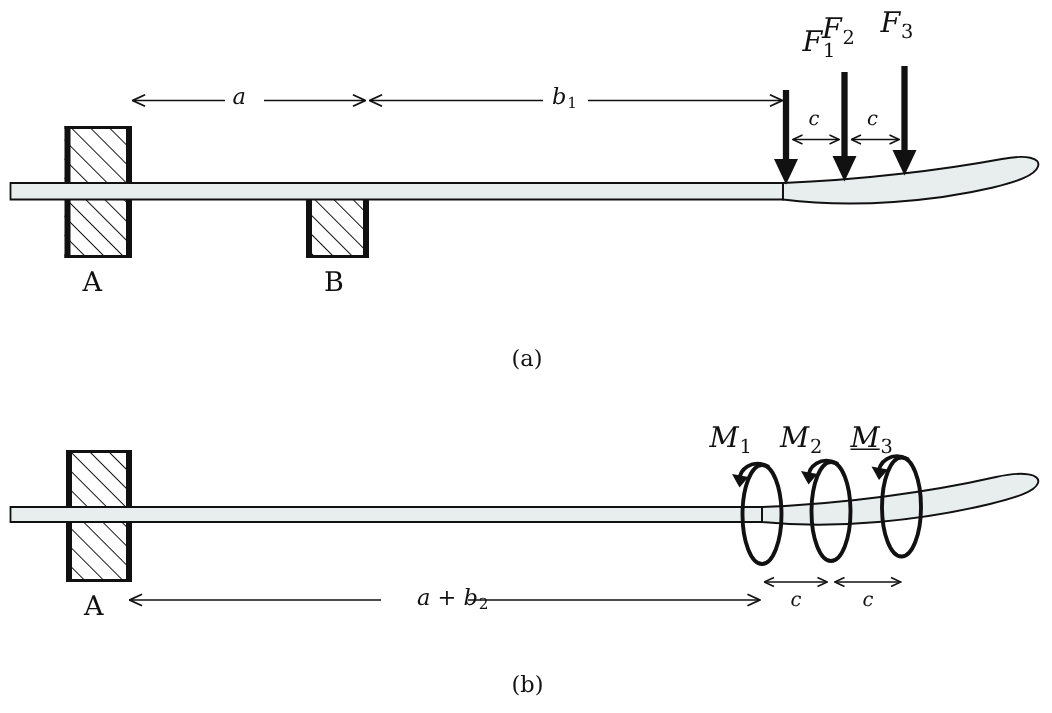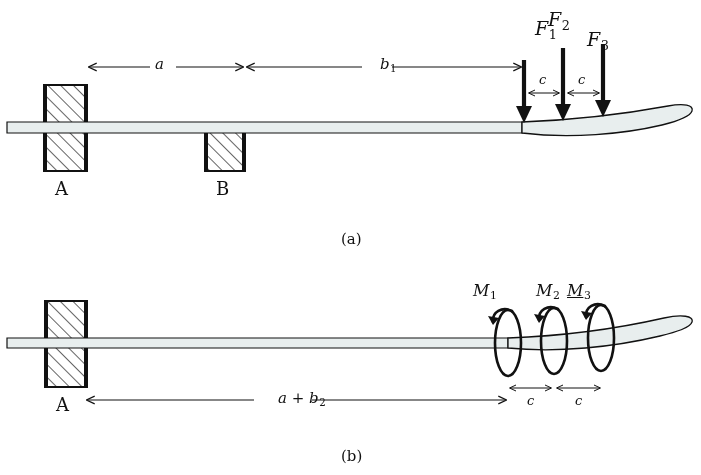--- a/index.html
+++ b/index.html
@@ -38,21 +38,21 @@
   .lbl .mathsub {
     font-size: 0.68em;
     font-style: normal;
     vertical-align: -0.28em;
     margin-left: 0.5px;
   }
   .force-label {
     font-size: 19px;
   }
   .moment-label {
-    font-size: 16px;
+    font-size: 19px;
   }
   .dim-label {
     font-size: 15px;
   }
   .dim-label-small {
     font-size: 13px;
   }
   .support-label {
     font-size: 18px;
     font-style: normal;
@@ -198,44 +198,44 @@
       <line x1="557" y1="388" x2="600" y2="388" stroke="#111111" stroke-width="1" marker-start="url(#arrHeadLsm)" marker-end="url(#arrHeadRsm)"></line>
     </g>
   </svg>
 
   <div class="lbl support-label" style="left:55px; top:180px;">A</div>
   <div class="lbl support-label" style="left:216px; top:180px;">B</div>
 
   <div class="lbl dim-label" style="left:155px; top:57px;">
     <span>a</span>
   </div>
-  <div class="lbl dim-label" style="left:380px; top:57px;text-align:right;">
+  <div class="lbl dim-label" style="left:368px; top:57px;text-align:right;">
     <span>b</span><span class="mathsub">1</span>
   </div>
   <div class="lbl dim-label-small" style="left:539px; top:73px;">c</div>
   <div class="lbl dim-label-small" style="left:578px; top:73px;">c</div>
 
   <div class="lbl force-label" style="left:535px; top:19px;">
     <span>F</span><span class="mathsub">1</span>
   </div>
   <div class="lbl force-label" style="left:548px; top:10px;">
     <span>F</span><span class="mathsub">2</span>
   </div>
-  <div class="lbl force-label" style="left:587px; top:6px;margin-top:24px;">
+  <div class="lbl force-label" style="left:587px; top:6px;">
     <span>F</span><span class="mathsub">3</span>
   </div>
 
   <div class="lbl caption" style="left:341px; top:232px;">(a)</div>
 
   <div class="lbl support-label" style="left:56px; top:396px;">A</div>
 
   <div class="lbl moment-label" style="left:473px; top:283px;">
     <span>M</span><span class="mathsub">1</span>
   </div>
-  <div class="lbl moment-label" style="left:536px; top:283px;">
+  <div class="lbl moment-label" style="left:520px; top:283px;">
     <span>M</span><span class="mathsub">2</span>
   </div>
   <div class="lbl moment-label" style="left:567px; top:283px;text-decoration:underline;">
     <span>M</span><span class="mathsub">3</span>
   </div>
 
   <div class="lbl dim-label" style="left:258px; top:391px;margin-left:20px;">
     <span>a + b</span><span class="mathsub">2</span>
   </div>
   <div class="lbl dim-label-small" style="left:527px; top:394px;">c</div>

